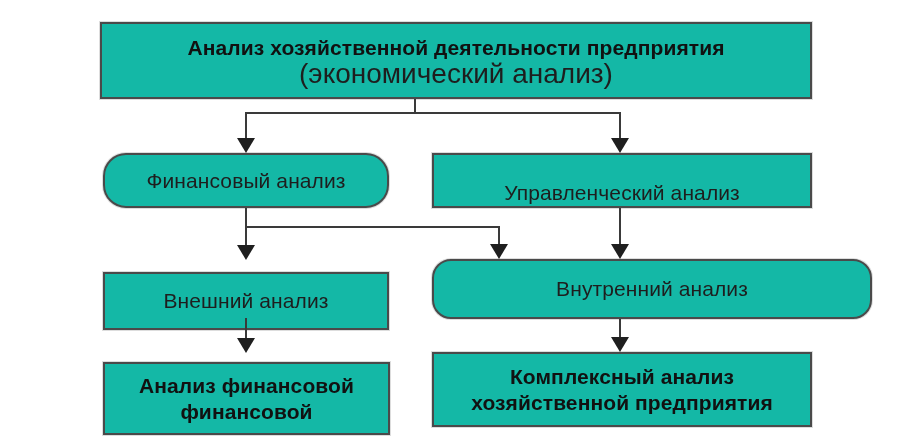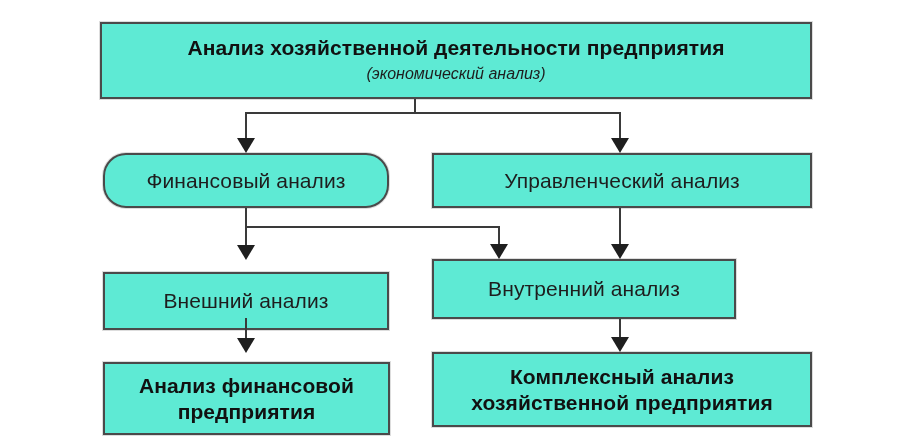--- a/index.html
+++ b/index.html
@@ -12,21 +12,21 @@
     width: 900px;
     height: 448px;
     background: #ffffff;
     font-family: "Liberation Sans", "DejaVu Sans", sans-serif;
     color: #1a1a1a;
     overflow: hidden;
   }
   .box {
     position: absolute;
     box-sizing: border-box;
-    background: #5eead4;
+    background: #14b8a6;
     border: 2px solid #4a4a4a;
     box-shadow: 0 0 0 1px rgba(120,120,120,0.25);
     display: flex;
     flex-direction: column;
     align-items: center;
     justify-content: center;
     text-align: center;
     line-height: 26px;
   }
   .label-regular {
@@ -35,24 +35,23 @@
     color: #1e1e1e;
     letter-spacing: 0.1px;
   }
   .label-bold {
     font-size: 21px;
     font-weight: 700;
     color: #111111;
     letter-spacing: 0.1px;
   }
   .label-sub {
-    font-size: 16px;
+    font-size: 28px;
     font-weight: 400;
     color: #1e1e1e;
-    font-style: italic;
   }
   .vline, .hline {
     position: absolute;
     background: #3a3a3a;
   }
   .vline { width: 2px; }
   .hline { height: 2px; }
   .arrowhead {
     position: absolute;
     width: 0;
@@ -68,34 +67,34 @@
 <div class="stage">
 
   <div class="box" style="left:100px; top:22px; width:712px; height:77px;">
     <div class="label-bold">Анализ хозяйственной деятельности предприятия</div>
     <div class="label-sub">(экономический анализ)</div>
   </div>
 
   <div class="box" style="left:103px; top:153px; width:286px; height:55px;border-radius:23px;">
     <div class="label-regular">Финансовый анализ</div>
   </div>
-  <div class="box" style="left:432px; top:153px; width:380px; height:55px;">
+  <div class="box" style="left:432px; top:153px; width:380px; height:55px;justify-content:flex-end;">
     <div class="label-regular">Управленческий анализ</div>
   </div>
 
   <div class="box" style="left:103px; top:260px; width:286px; height:58px;margin-top:12px;">
     <div class="label-regular">Внешний анализ</div>
   </div>
-  <div class="box" style="left:432px; top:259px; width:304px; height:60px;">
+  <div class="box" style="left:432px; top:259px; width:440px; height:60px;border-radius:19px;">
     <div class="label-regular">Внутренний анализ</div>
   </div>
 
   <div class="box" style="left:103px; top:362px; width:287px; height:73px;">
     <div class="label-bold">Анализ финансовой</div>
-    <div class="label-bold">предприятия</div>
+    <div class="label-bold">финансовой</div>
   </div>
   <div class="box" style="left:432px; top:352px; width:380px; height:75px;">
     <div class="label-bold">Комплексный анализ</div>
     <div class="label-bold">хозяйственной предприятия</div>
   </div>
 
   <div class="vline" style="left:414px; top:99px; height:15px;"></div>
   <div class="hline" style="left:245px; top:112px; width:376px;"></div>
   <div class="vline" style="left:245px; top:112px; height:28px;"></div>
   <div class="arrowhead" style="left:237px; top:138px;"></div>

